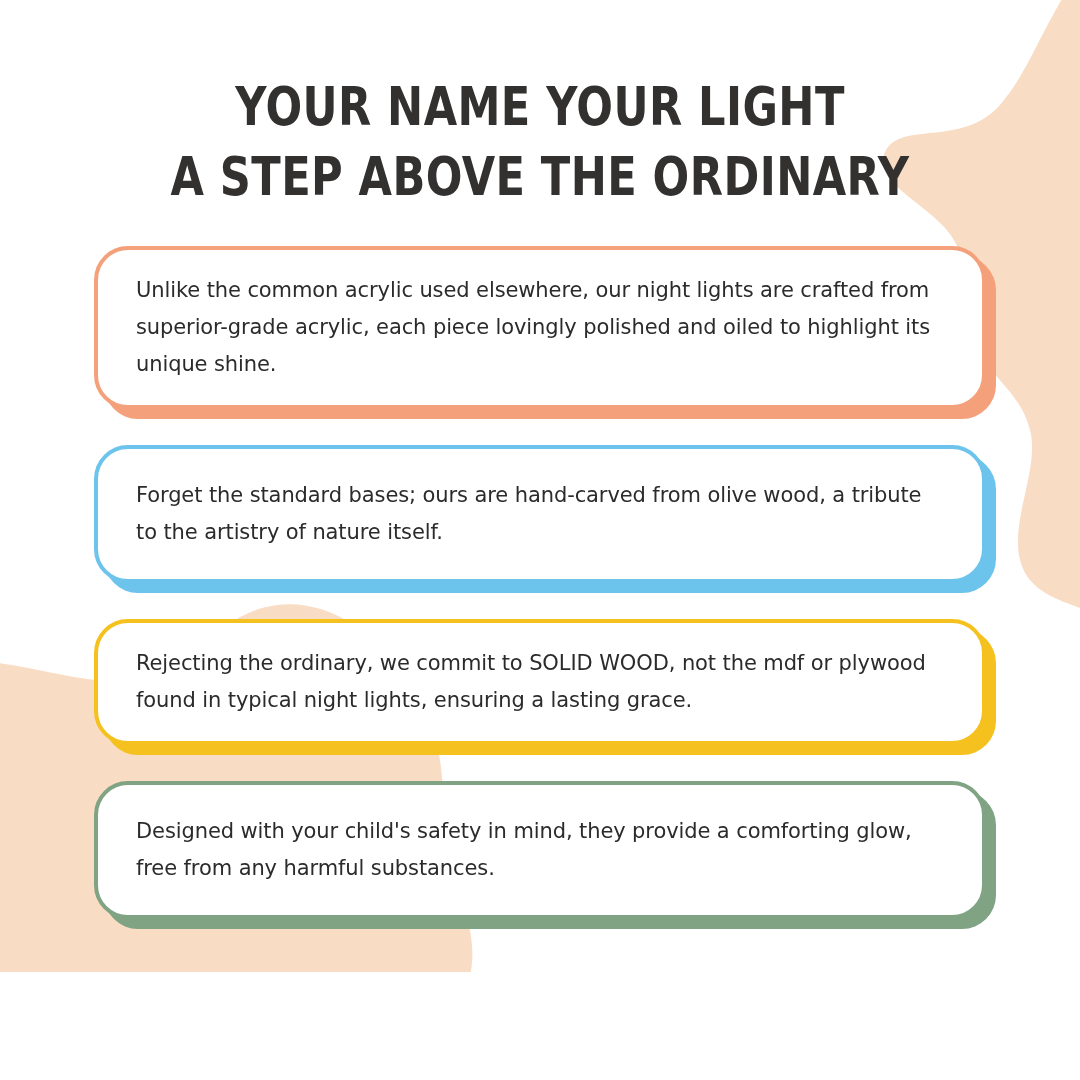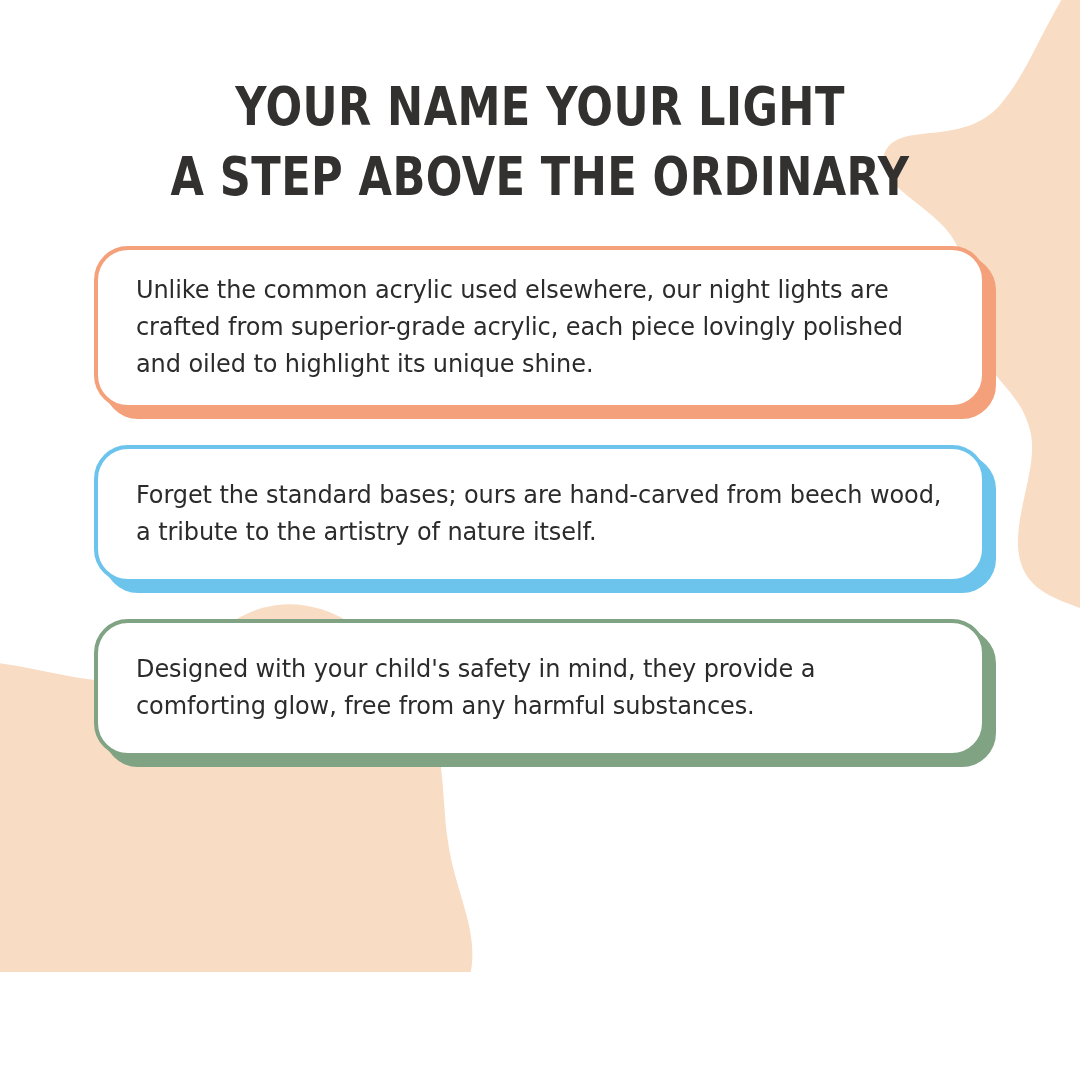--- a/index.html
+++ b/index.html
@@ -86,21 +86,21 @@
     width: 892px;
     background: #ffffff;
     border-style: solid;
     border-width: 4px;
     border-radius: 34px;
     padding: 22px 34px 22px 38px;
   }
 
   .card-text {
     font-family: "DejaVu Sans", sans-serif;
-    font-size: 24px;
+    font-size: 21px;
     line-height: 37px;
     color: #2b2b2b;
     letter-spacing: -0.1px;
     margin: 0;
   }
 </style>
 </head>
 <body>
 
 <div id="canvas">
@@ -137,24 +137,30 @@
     <div class="card-wrap" style="margin-bottom:36px;">
       <div class="card-shadow" style="background:#f4a07a;"></div>
       <div class="card" style="border-color:#f4a07a;">
         <p class="card-text">Unlike the common acrylic used elsewhere, our night lights are crafted from superior-grade acrylic, each piece lovingly polished and oiled to highlight its unique shine.</p>
       </div>
     </div>
 
     <div class="card-wrap" style="margin-bottom:36px;">
       <div class="card-shadow" style="background:#6cc4ec;"></div>
       <div class="card" style="border-color:#6cc4ec; padding-top:28px; padding-bottom:28px;">
-        <p class="card-text">Forget the standard bases; ours are hand-carved from beech wood, a tribute to the artistry of nature itself.</p>
+        <p class="card-text">Forget the standard bases; ours are hand-carved from olive wood, a tribute to the artistry of nature itself.</p>
       </div>
     </div>
 
+    <div class="card-wrap" style="margin-bottom:36px;">
+      <div class="card-shadow" style="background:#f5c11e;"></div>
+      <div class="card" style="border-color:#f5c11e;">
+        <p class="card-text">Rejecting the ordinary, we commit to SOLID WOOD, not the mdf or plywood found in typical night lights, ensuring a lasting grace.</p>
+      </div>
+    </div>
 
 
     <div class="card-wrap">
       <div class="card-shadow" style="background:#7fa383;"></div>
       <div class="card" style="border-color:#7fa383; padding-top:28px; padding-bottom:28px;">
         <p class="card-text">Designed with your child's safety in mind, they provide a comforting glow, free from any harmful substances.</p>
       </div>
     </div>
 
   </div>

